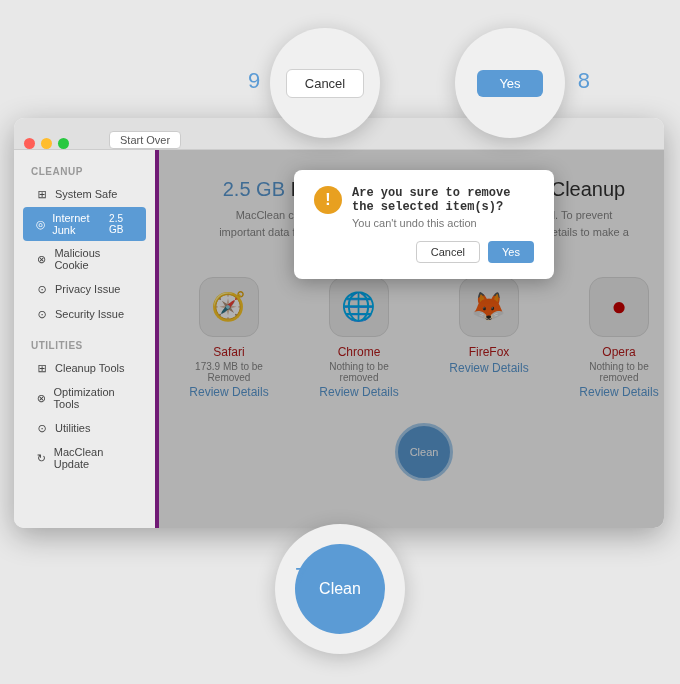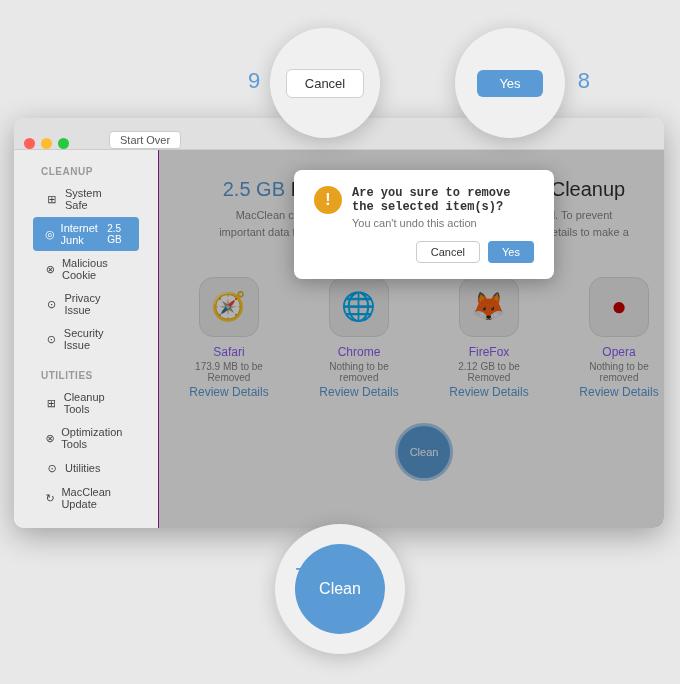--- a/index.html
+++ b/index.html
@@ -154,22 +154,22 @@
     .window-content {
       display: flex;
       flex: 1;
       overflow: hidden;
     }
 
     
     .sidebar {
       width: 145px;
       background: #ececec;
-      border-right: 1px solid #701a75;
-      padding: 12px 15px;
+      border-right: 4px solid #701a75;
+      padding: 12px 5px;
       flex-shrink: 0;
       font-size: 11px;
     }
     .sidebar-section-title {
       padding: 4px 12px;
       color: #999;
       font-size: 10px;
       font-weight: 600;
       text-transform: uppercase;
       letter-spacing: 0.5px;
@@ -326,21 +326,21 @@
       background: #f0f0f0;
       border: 1px solid #ddd;
       margin: 0 auto 8px;
       display: flex;
       align-items: center;
       justify-content: center;
       font-size: 28px;
     }
     .browser-name {
       font-size: 12px;
-      color: #8b5cf6;
+      color: #b91c1c;
       margin-bottom: 2px;
     }
     .browser-size {
       font-size: 10px;
       color: #888;
       margin-bottom: 2px;
     }
     .browser-review {
       font-size: 12px;
       color: #5b9bd5;
@@ -472,21 +472,20 @@
         </div>
         <div class="browser-card">
           <div class="browser-icon-wrap">🌐</div>
           <div class="browser-name">Chrome</div>
           <div class="browser-size">Nothing to be removed</div>
           <div class="browser-review">Review Details</div>
         </div>
         <div class="browser-card">
           <div class="browser-icon-wrap">🦊</div>
           <div class="browser-name">FireFox</div>
-          <div class="browser-size">2.12 GB to be Removed</div>
           <div class="browser-review">Review Details</div>
         </div>
         <div class="browser-card">
           <div class="browser-icon-wrap" style="color:#cc0000; font-size:26px;">●</div>
           <div class="browser-name">Opera</div>
           <div class="browser-size">Nothing to be removed</div>
           <div class="browser-review">Review Details</div>
         </div>
       </div>
 

